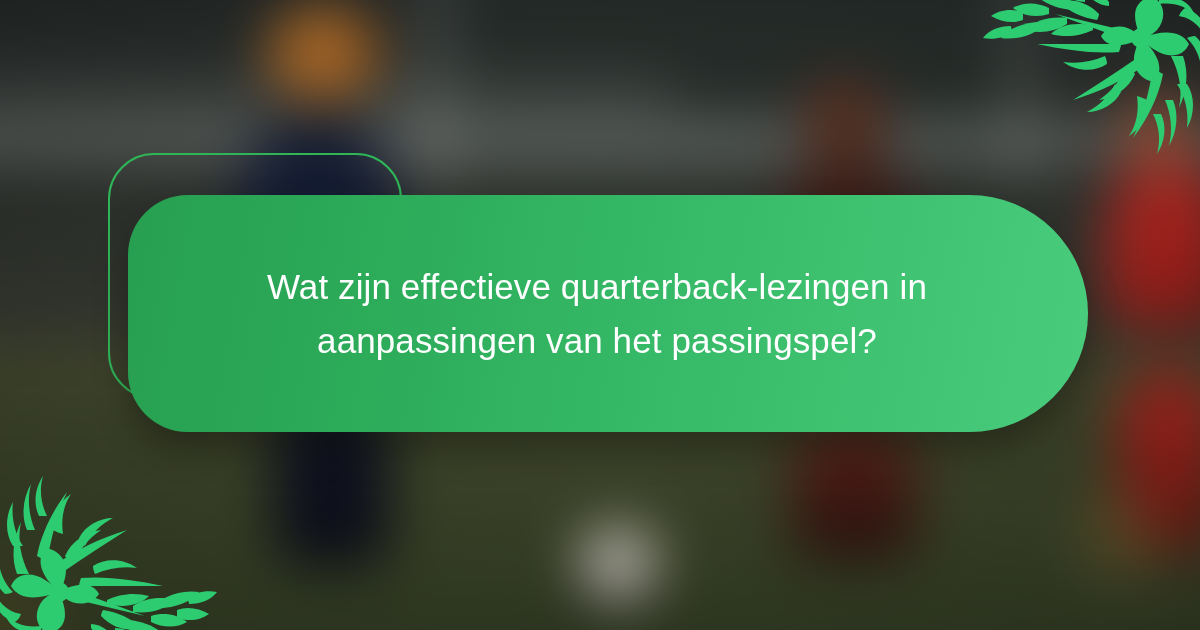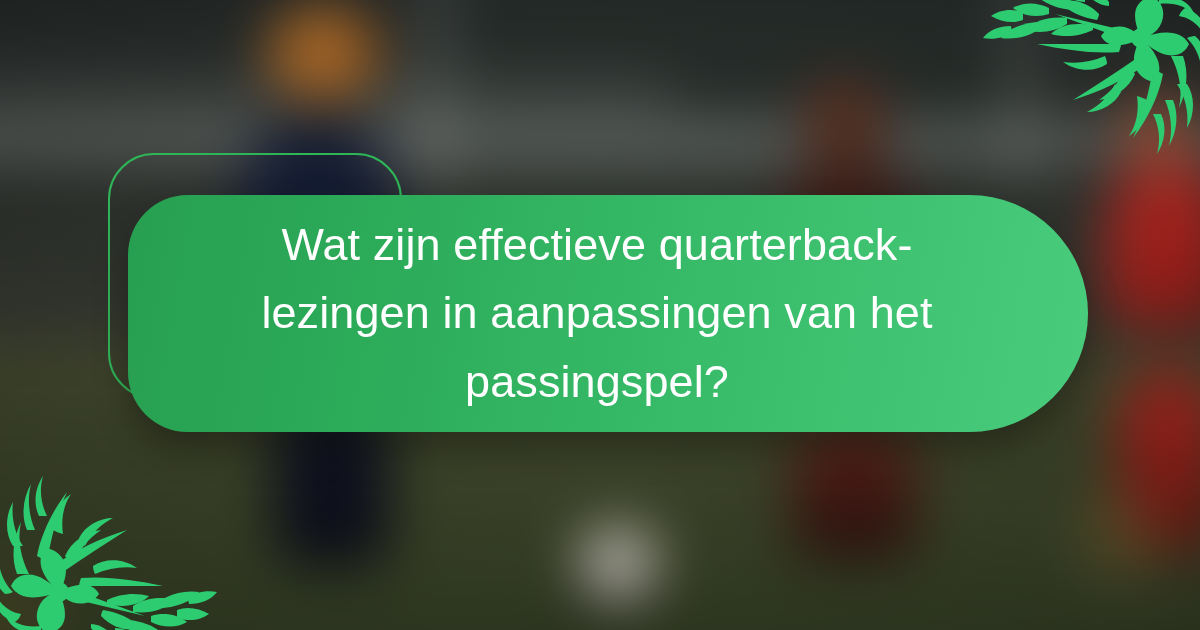--- a/index.html
+++ b/index.html
@@ -195,21 +195,21 @@
     background: linear-gradient(100deg, #279f51 0%, #2cab59 26%, #37bb68 58%, #49cd7d 100%);
     box-shadow: 0 18px 34px rgba(0,0,0,.30);
     display: flex;
     align-items: center;
     justify-content: center;
     box-sizing: border-box;
     padding: 0 118px 0 96px;
   }
   .card-title {
     color: #ffffff;
-    font-size: 45px;
+    font-size: 35px;
     line-height: 1.52;
     font-weight: 400;
     text-align: center;
     letter-spacing: .1px;
     max-width: 760px;
   }
 </style>
 </head>
 <body>
 

